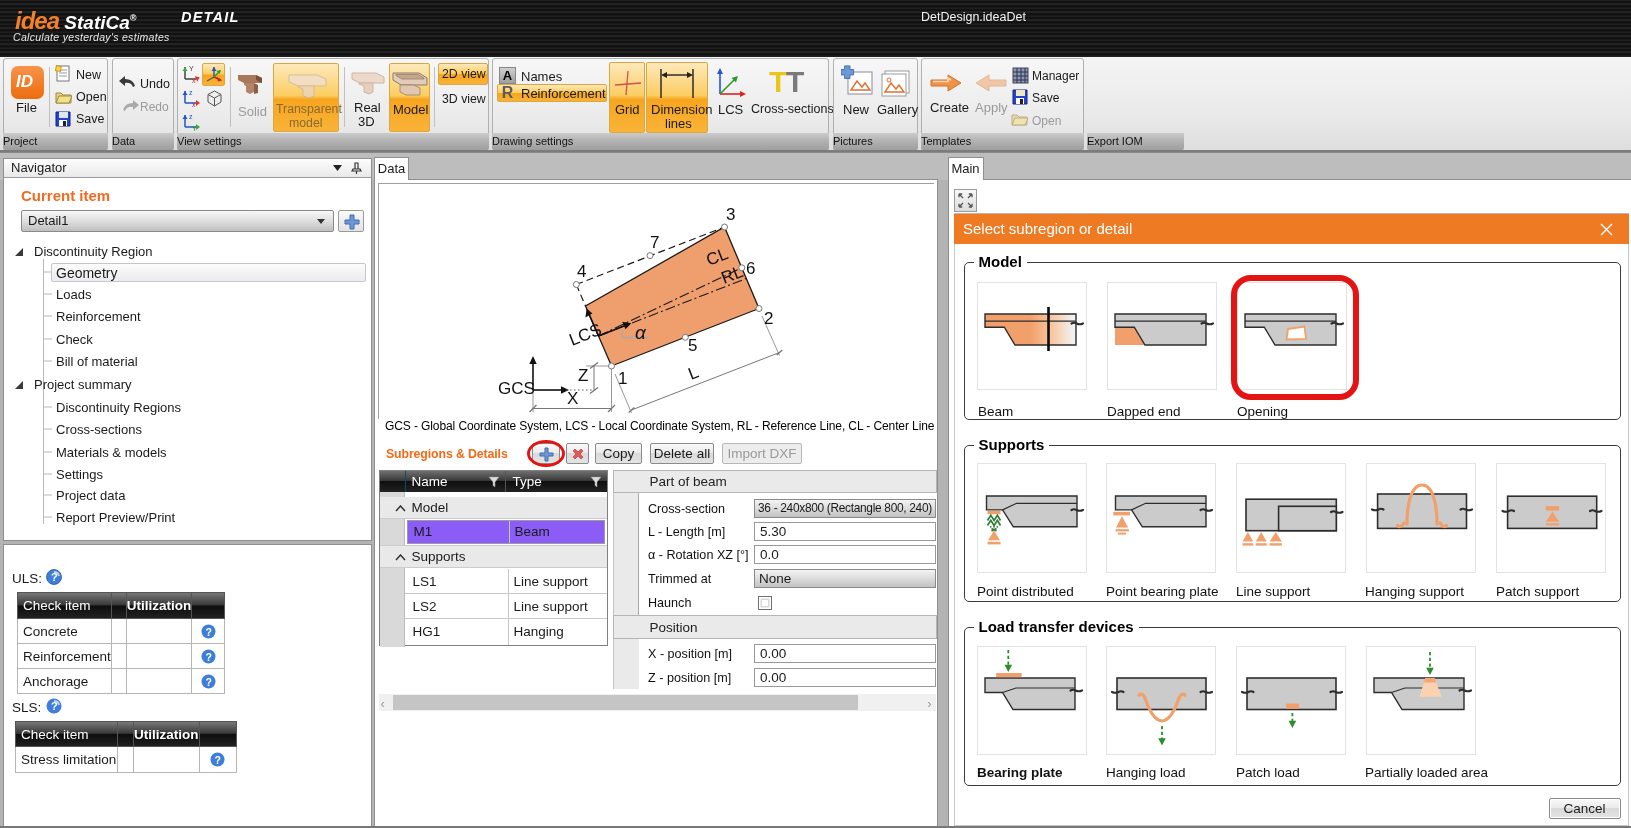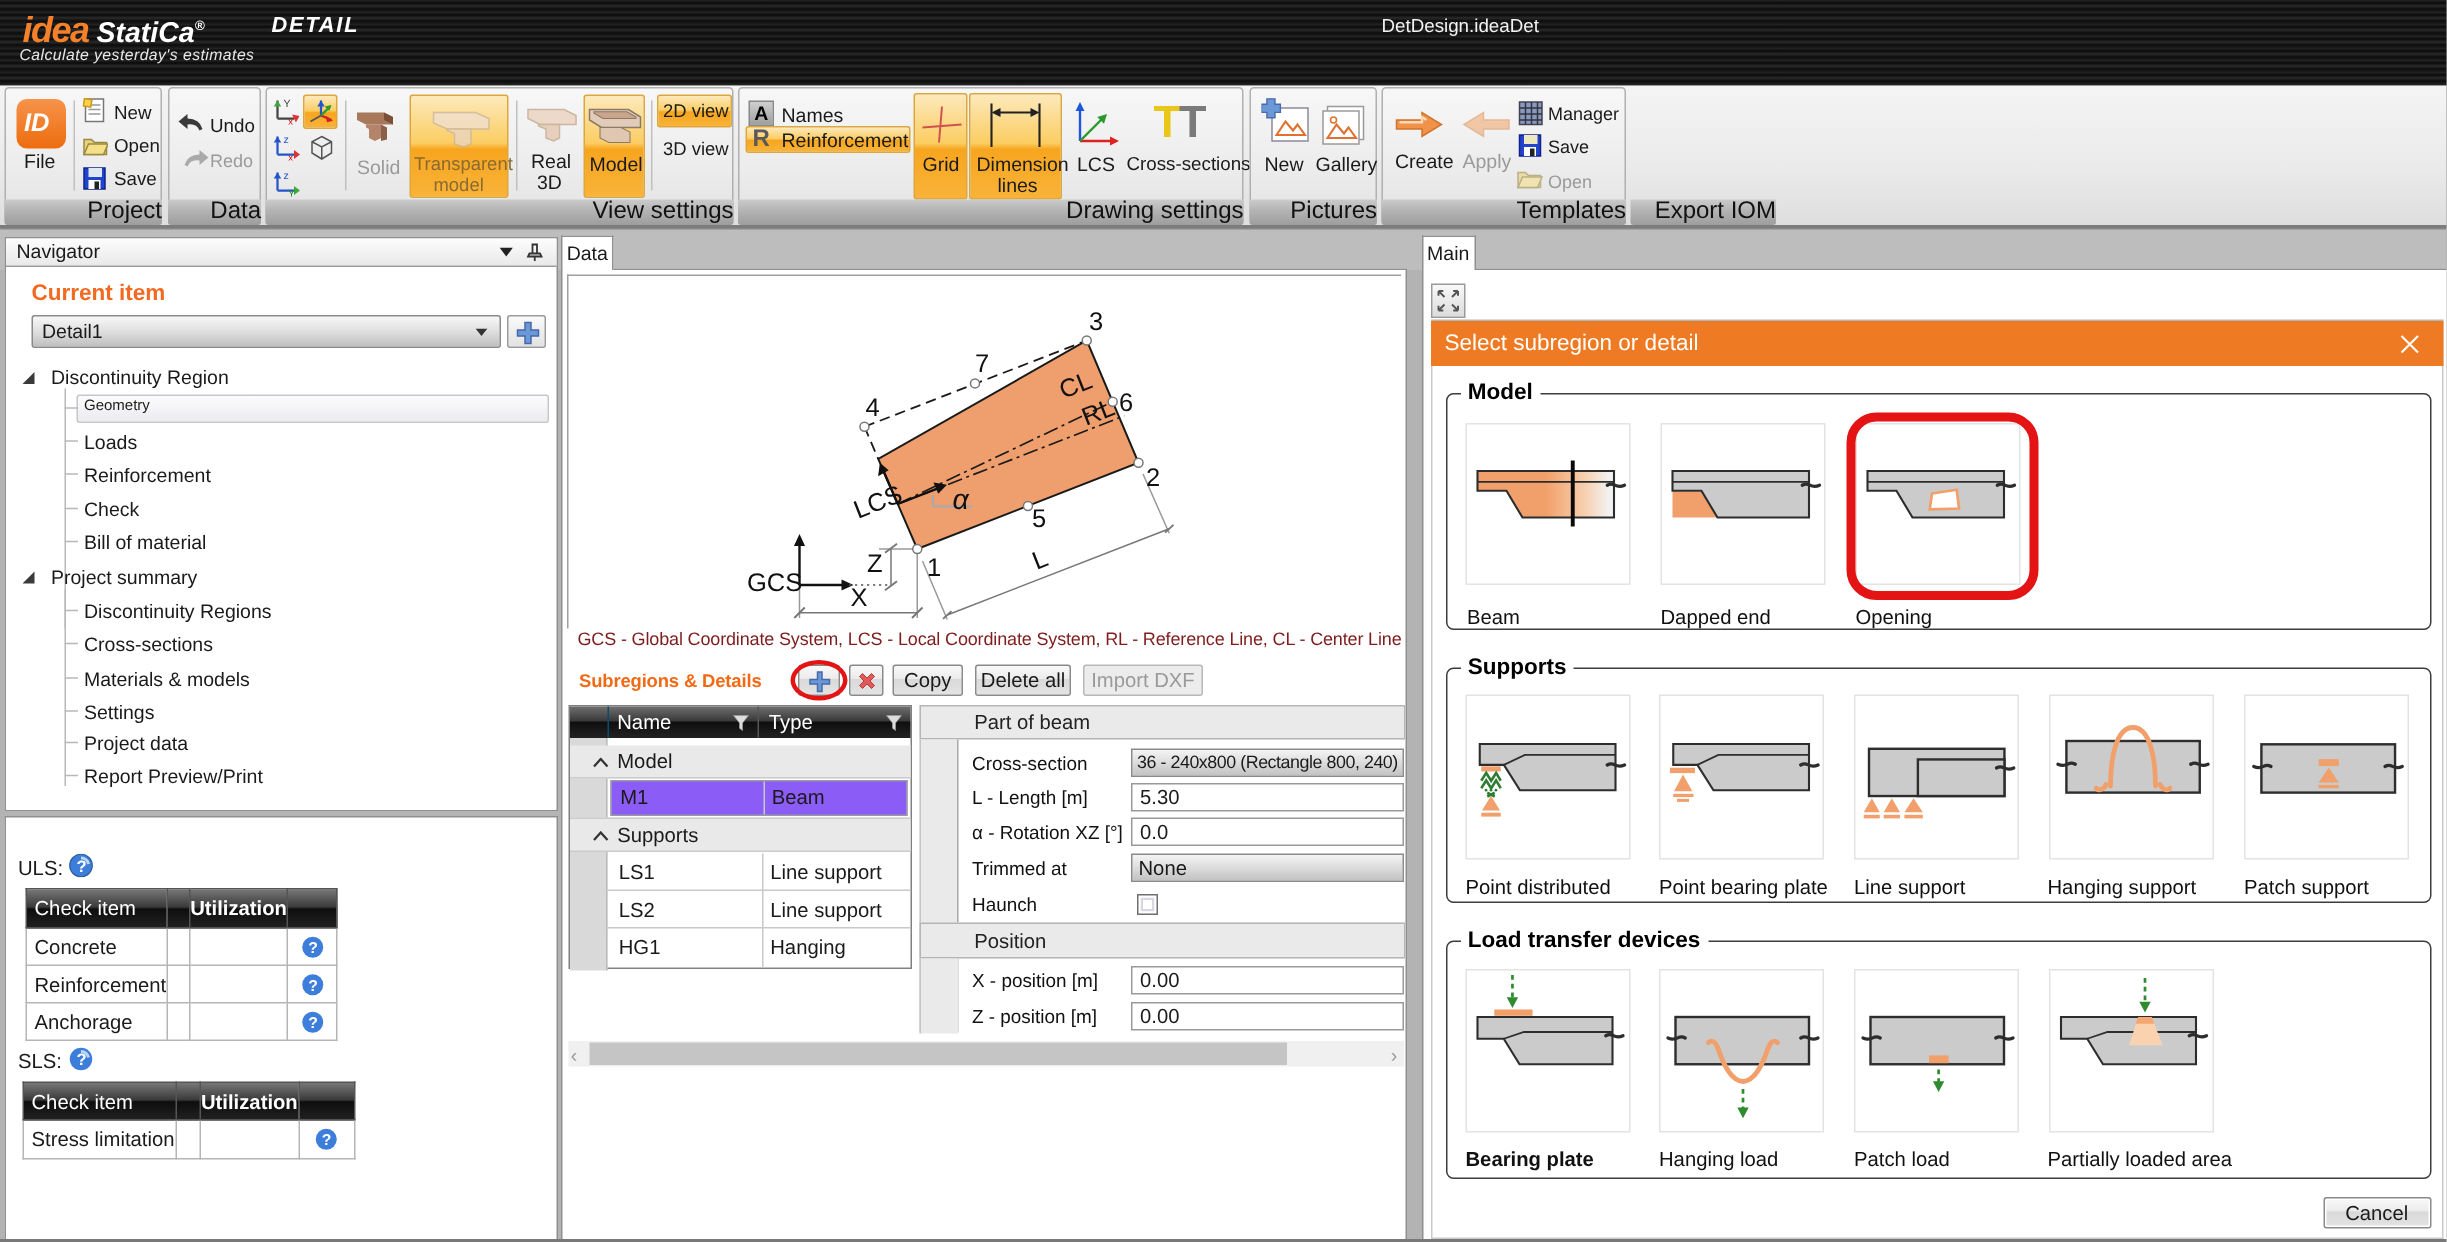--- a/index.html
+++ b/index.html
@@ -8,21 +8,21 @@
 
 #hdr{position:absolute;left:0;top:0;width:1631px;height:57px;background:
  repeating-linear-gradient(180deg,#262626 0px,#0a0a0a 2px,#2a2a2a 4px,#0c0c0c 6px,#1e1e1e 8px),#111;}
 #hdr .logo{position:absolute;left:15px;top:7px;font-style:italic;font-weight:bold;}
 #hdr .det{position:absolute;left:181px;top:9px;color:#fff;font-style:italic;font-weight:bold;font-size:14.5px;letter-spacing:1.2px;}
 #hdr .tag{position:absolute;left:13px;top:31px;color:#e8e8e8;font-style:italic;font-size:10.5px;letter-spacing:0.3px;}
 #hdr .doc{position:absolute;left:921px;top:10px;color:#f2f2f2;font-size:12.5px;}
 
 #ribbon{position:absolute;left:0;top:57px;width:1631px;height:95px;background:linear-gradient(#f4f4f4,#eaeaea 60%,#dedede);border-bottom:2px solid #7c7c7c;}
 .grp{position:absolute;top:1px;height:92px;border:1px solid #b0b0b0;border-radius:3px;background:linear-gradient(#f7f7f7,#ececec 60%,#e2e2e2);}
-.grpl{position:absolute;left:0;right:0;bottom:0;height:17px;background:linear-gradient(#cbcbcb,#b3b3b3 45%,#9e9e9e);text-align:right;font-size:16px;color:#111;line-height:16px;border-radius:0 0 2px 2px;}
+.grpl{position:absolute;left:0;right:0;bottom:0;height:17px;background:linear-gradient(#cbcbcb,#b3b3b3 45%,#9e9e9e);text-align:left;font-size:11px;color:#111;line-height:16px;border-radius:0 0 2px 2px;}
 .rbtxt{position:absolute;font-size:13px;color:#1a1a1a;white-space:nowrap;}
 .gray{color:#9a9a9a;}
 .hl{background:linear-gradient(180deg,#fde9bb 0%,#fbcd62 47%,#f7a51f 53%,#f9b338 100%);border:1px solid #dca73e;border-radius:2px;}
 .vsep{position:absolute;top:8px;bottom:22px;width:1px;background:#c0c0c0;}
 
 .ptitle{position:absolute;left:0;right:0;top:0;height:19px;background:linear-gradient(#fdfdfd,#e9e9e9);border-bottom:1px solid #9a9a9a;font-size:13px;line-height:18px;padding-left:7px;}
 .panel{position:absolute;background:#fff;border:1px solid #8f8f8f;}
 .tab{position:absolute;background:#fff;border:1px solid #8f8f8f;border-bottom:none;font-size:13px;text-align:center;z-index:3;}
 .tabstrip{position:absolute;background:#bdbdbd;border-top:1px solid #888;}
 
@@ -262,21 +262,21 @@
     <svg class="abs" style="left:5px;top:3px;" width="16" height="16">
         <path d="M6,1 h4 v5 h5 v4 h-5 v5 h-4 v-5 H1 v-4 h5z" fill="#6a98d8" stroke="#466aa6"></path>
       </svg>
   </div>
   <svg class="abs" style="left:11px;top:88px;" width="10" height="10">
       <path d="M8,1 V9 H0z" fill="#3a3a3a"></path>
     </svg>
   <div class="abs" style="left:30px;top:85px;font-size:13px;">Discontinuity Region</div>
   <div class="abs" style="left:39px;top:100px;width:1px;height:160px;background:#b8b8b8;"></div>
   <div class="abs" style="left:47px;top:104px;width:315px;height:19px;background:linear-gradient(#fcfcfc,#ebebf0);border:1px solid #c6c6cc;border-radius:2px;"></div>
-  <div class="abs" style="left:52px;top:106px;font-size:10px;">Geometry</div>
+  <div class="abs" style="left:52px;top:106px;font-size:14px;">Geometry</div>
   <div class="abs" style="left:52px;top:128px;font-size:13px;">Loads</div>
   <div class="abs" style="left:52px;top:150px;font-size:13px;">Reinforcement</div>
   <div class="abs" style="left:52px;top:173px;font-size:13px;">Check</div>
   <div class="abs" style="left:52px;top:195px;font-size:13px;">Bill of material</div>
   <svg class="abs" style="left:11px;top:221px;" width="10" height="10">
       <path d="M8,1 V9 H0z" fill="#3a3a3a"></path>
     </svg>
   <div class="abs" style="left:30px;top:218px;font-size:13px;">Project summary</div>
   <div class="abs" style="left:39px;top:234px;width:1px;height:131px;background:#b8b8b8;"></div>
   <div class="abs" style="left:52px;top:241px;font-size:13px;">Discontinuity Regions</div>
@@ -450,21 +450,21 @@
     <text x="119" y="210">GCS</text>
     <text x="199" y="197">Z</text>
     <text x="188" y="220">X</text>
     <text transform="translate(330,82) rotate(-21.5)" x="0" y="0">CL</text>
     <text transform="translate(345,100) rotate(-21.5)" x="0" y="0">RL</text>
     <text transform="translate(193,162) rotate(-21.5)" x="0" y="0">LCS</text>
     <text transform="translate(312,196) rotate(-21.5)" x="0" y="0">L</text>
     <text x="256" y="155" font-size="19" font-style="italic">α</text>
   </g>
 </svg>
-<div class="abs" style="left:385px;top:419px;font-size:12px;letter-spacing:-0.1px;color:#7f1d1d;">GCS - Global Coordinate System, LCS - Local Coordinate System, RL - Reference Line, CL - Center Line</div>
+<div class="abs" style="left:385px;top:419px;font-size:12px;letter-spacing:-0.1px;color:#000000;">GCS - Global Coordinate System, LCS - Local Coordinate System, RL - Reference Line, CL - Center Line</div>
 
 <div class="abs" style="left:386px;top:447px;color:#f26a16;font-weight:bold;font-size:12.3px;letter-spacing:-0.1px;">Subregions &amp; Details</div>
 <div class="btn" style="left:532px;top:443px;width:28px;height:21px;">
   <svg width="15" height="15" style="margin-top:3px;">
       <path d="M6,1 h3 v5 h5 v3 h-5 v5 h-3 v-5 H1 v-3 h5z" fill="#6a98d8" stroke="#466aa6"></path>
     </svg>
 </div>
 <div class="btn" style="left:566px;top:443px;width:23px;height:21px;">
   <svg width="14" height="14" style="margin-top:3px;">
       <path d="M2,4 l2,-2 3,3 3,-3 2,2 -3,3 3,3 -2,2 -3,-3 -3,3 -2,-2 3,-3z" fill="#e05a5a" stroke="#b03030" stroke-width=".6"></path>

